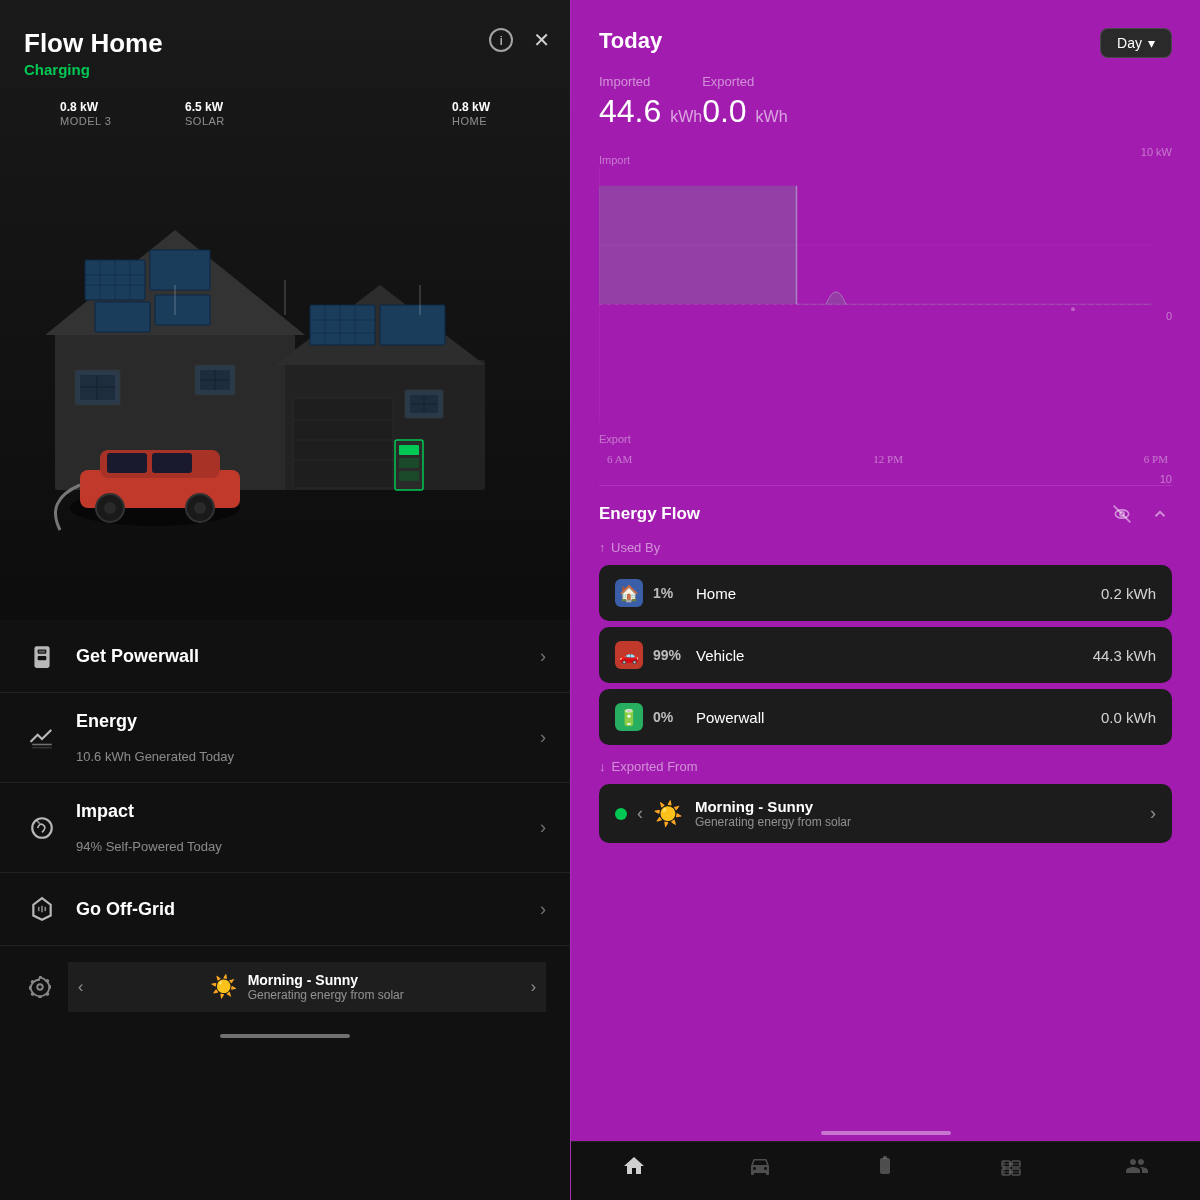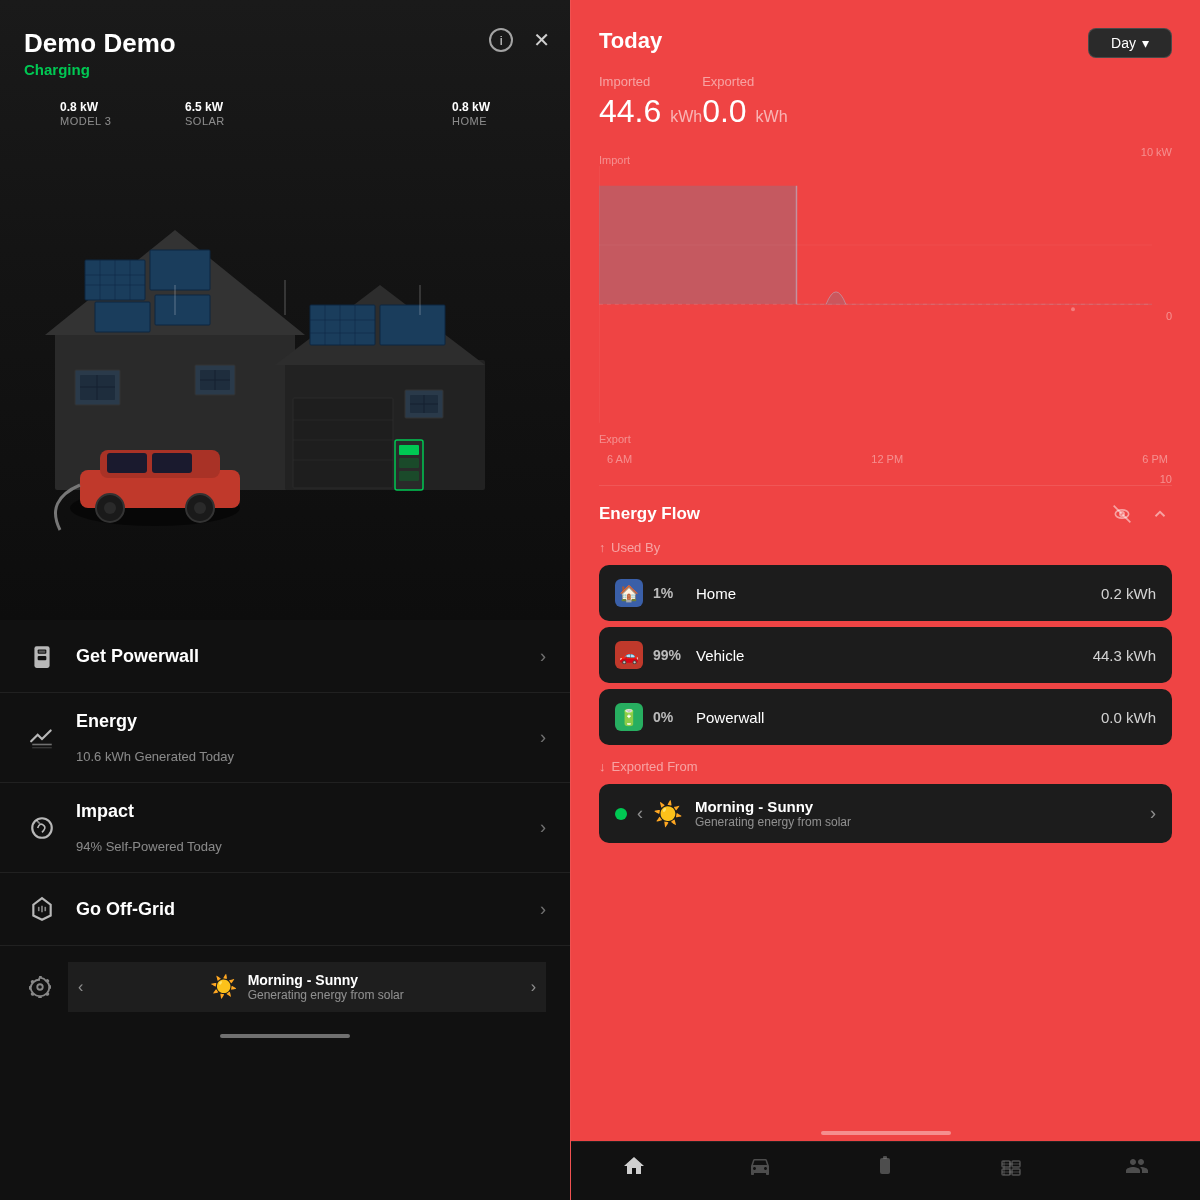--- a/index.html
+++ b/index.html
@@ -218,21 +218,21 @@
       display: flex;
       align-items: center;
       padding: 16px 24px;
       gap: 12px;
     }
 
     
     .right-panel {
       width: 630px;
       height: 1200px;
-      background: #ef4444;
+      background: #a21caf;
       display: flex;
       flex-direction: column;
       border-left: 1px solid rgba(255,255,255,0.08);
     }
 
     .right-header {
       padding: 28px 28px 16px;
       display: flex;
       justify-content: space-between;
       align-items: flex-start;
@@ -241,21 +241,21 @@
     .today-label {
       font-size: 22px;
       font-weight: 600;
       color: #ffffff;
     }
 
     .day-selector {
       background: #2a2a2a;
       border: 1px solid rgba(255,255,255,0.15);
       border-radius: 8px;
-      padding: 6px 22px;
+      padding: 6px 16px;
       color: #ffffff;
       font-size: 14px;
       display: flex;
       align-items: center;
       gap: 6px;
       cursor: pointer;
     }
 
     .energy-summary {
       padding: 0 28px 16px;
@@ -514,21 +514,21 @@
       align-items: center;
       justify-content: center;
     }
   </style>
 </head>
 <body>
 
 <div class="left-panel">
 
   <div class="left-header">
-    <div class="app-title">Demo Demo</div>
+    <div class="app-title">Flow Home</div>
     <div class="charging-status">Charging</div>
     <div class="header-icons">
       <div class="icon-circle">i</div>
       <div class="close-icon">✕</div>
     </div>
   </div>
 
   <div class="house-area">
 
     <div class="energy-label label-model3">
@@ -774,21 +774,21 @@
 
       <line x1="0" y1="0" x2="0" y2="260" stroke="rgba(255,255,255,0.1)" stroke-width="1"></line>
 
       <line x1="0" y1="80" x2="560" y2="80" stroke="rgba(255,255,255,0.05)" stroke-width="1"></line>
 
       <circle cx="480" cy="145" r="2" fill="rgba(255,255,255,0.3)"></circle>
     </svg>
 
     <span class="chart-y-label" style="top:50%;transform:translateY(-50%);right:0;">0</span>
 
-    <div style="position:absolute;bottom:20px;left:0;right:0;display:flex;justify-content:space-between;padding:0 4px 0 8px;">
+    <div style="position:absolute;bottom:20px;left:0;right:0;display:flex;justify-content:space-between;padding:0 4px 0 8px;font-family:Liberation Serif, serif;">
       <span class="chart-x-label">6 AM</span>
       <span class="chart-x-label">12 PM</span>
       <span class="chart-x-label">6 PM</span>
     </div>
 
     <span class="chart-axis-label chart-export-label">Export</span>
     <span class="chart-y-label chart-y-bottom">10</span>
   </div>
 
   <div class="energy-flow-section">

